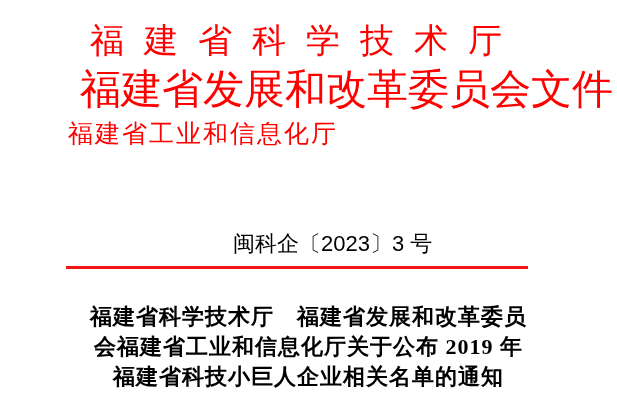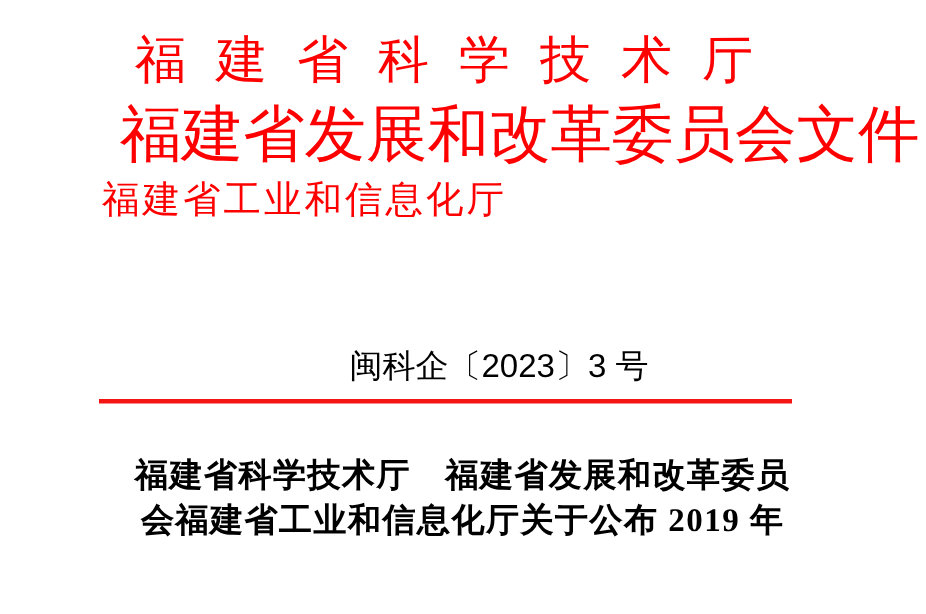--- a/index.html
+++ b/index.html
@@ -81,15 +81,16 @@
 
   <div class="agency agency-3">福建省工业和信息化厅</div>
 
   <div class="doc-number">闽科企〔2023〕3 号</div>
 
   <div class="divider"></div>
 
   <div class="title">
     <div class="title-line">福建省科学技术厅　福建省发展和改革委员</div>
     <div class="title-line">会福建省工业和信息化厅关于公布 2019 年</div>
+    <div class="title-line">福建省科技小巨人企业相关名单的通知</div>
   </div>
 
 </div>
 
 </body></html>

